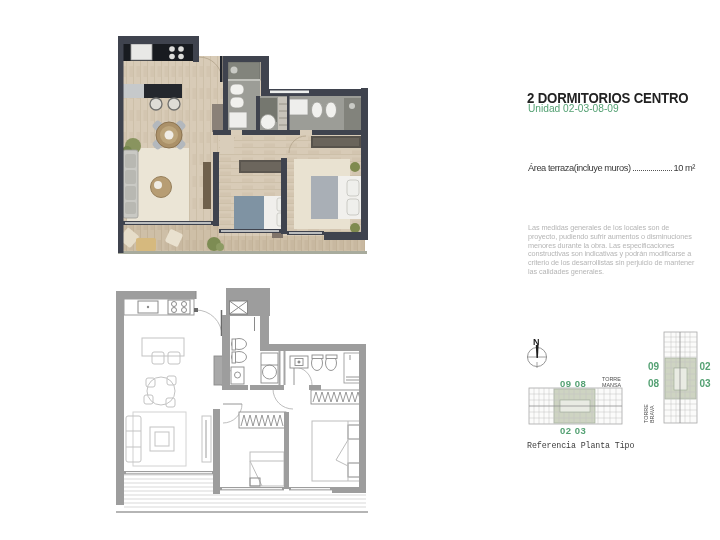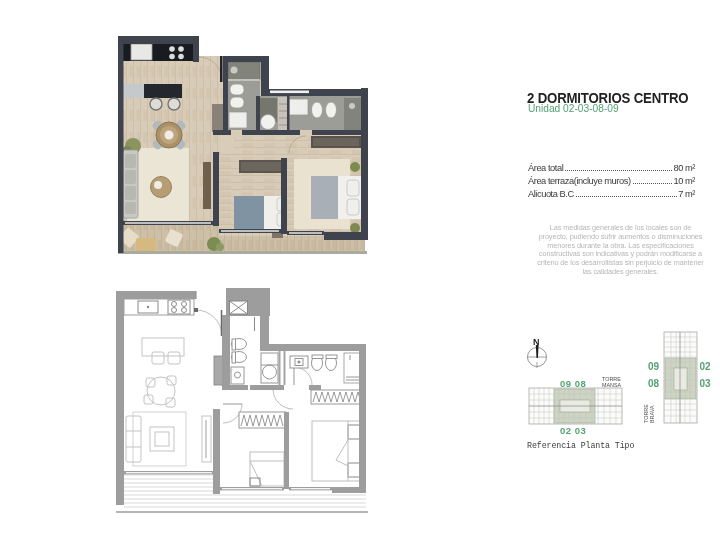--- a/index.html
+++ b/index.html
@@ -4,21 +4,21 @@
 <style>
 html,body{margin:0;padding:0;background:#fff;}
 .page{position:relative;width:720px;height:540px;background:#fff;overflow:hidden;
   font-family:"Liberation Sans",sans-serif;}
 .abs{position:absolute;}
 .ttl{left:527px;top:90px;font-size:14.7px;font-weight:bold;color:#222;letter-spacing:-0.2px;white-space:nowrap;transform:scaleX(0.9);transform-origin:left top;}
 .sub{left:528px;top:103px;font-size:10.2px;font-weight:normal;color:#54a173;letter-spacing:0;white-space:nowrap;}
 .tbl{left:528px;top:162px;width:167px;font-size:9.3px;letter-spacing:-0.45px;color:#3a3a3a;}
 .row{display:flex;align-items:baseline;height:13.2px;line-height:13.2px;white-space:nowrap;}
 .lead{flex:1;border-bottom:1.3px dotted #555;margin:0 1px 3px 2px;}
-.disc{left:528px;top:224px;width:185px;font-size:7.3px;letter-spacing:-0.1px;line-height:8.8px;color:#b6b6b6;text-align:center;}
+.disc{left:528px;top:224px;width:185px;font-size:7.3px;letter-spacing:-0.1px;line-height:8.8px;color:#b6b6b6;}
 .cap{left:527px;top:441px;font-size:8.3px;color:#3d3d3d;letter-spacing:-0.1px;font-family:Liberation Mono, monospace;}
 </style>
 </head>
 <body>
 <div class="page">
 
 <svg class="abs" style="left:0;top:0" width="720" height="540" viewBox="0 0 720 540">
 <defs>
 <pattern id="wood" width="7" height="22" patternUnits="userSpaceOnUse">
 <rect width="7" height="22" fill="#d8cbb7"></rect>
@@ -507,32 +507,22 @@
 <text x="653" y="424" font-family="Liberation Sans,sans-serif" font-size="5.4" fill="#4e4e4e">BRAVA</text>
 </g>
 </svg>
 
 <div class="abs ttl">2 DORMITORIOS CENTRO</div>
 
 <div class="abs sub">Unidad 02-03-08-09</div>
 
 <div class="abs tbl">
 <div class="row">
-        <span>Área total</span>
-        <span class="lead"></span>
-        <span>80 m²</span>
-      </div>
-<div class="row">
         <span>Área terraza(incluye muros)</span>
         <span class="lead"></span>
         <span>10 m²</span>
       </div>
-<div class="row">
-        <span>Alicuota B.C</span>
-        <span class="lead"></span>
-        <span>7 m²</span>
-      </div>
 </div>
 
 <div class="abs disc">Las medidas generales de los locales son de<br>proyecto, pudiendo sufrir aumentos o disminuciones<br>menores durante la obra. Las especificaciones<br>constructivas son indicativas y podrán modificarse a<br>criterio de los desarrollistas sin perjuicio de mantener<br>las calidades generales.</div>
 
 <div class="abs cap">Referencia Planta Tipo</div>
 </div>
 
 </body></html>

